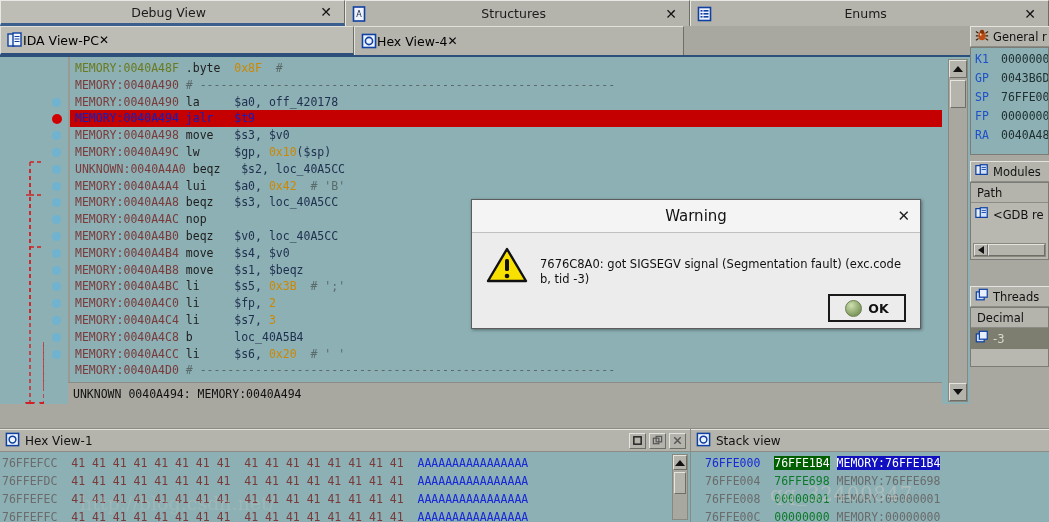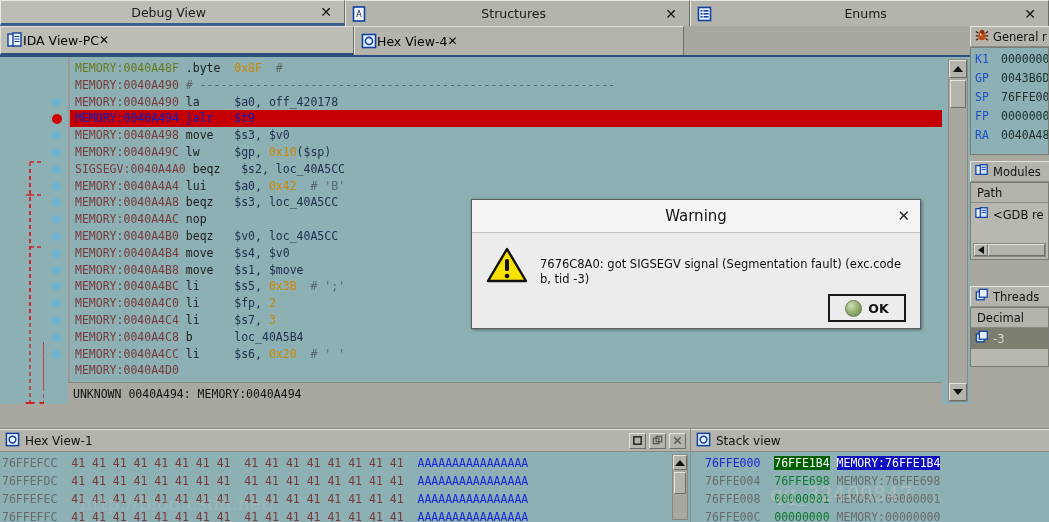--- a/index.html
+++ b/index.html
@@ -368,32 +368,33 @@
         <span class="bpdot" style="top: 292.6px;"></span>
       </div>
 
     <div class="code-area" id="code-area">
         <div class="cline"><span class="addr-green">MEMORY:0040A48F</span> <span class="mn">.byte  </span><span class="op"><span class="num">0x8F</span></span>  <span class="cmt">#</span></div>
         <div class="cline"><span class="addr">MEMORY:0040A490</span> <span class="dash"># ------------------------------------------------------------</span></div>
         <div class="cline"><span class="addr">MEMORY:0040A490</span> <span class="mn">la     </span><span class="op">$a0, off_420178</span></div>
         <div class="cline hl"><span class="addr-hl">MEMORY:0040A494</span> <span class="mn-hl">jalr   </span><span class="op-hl">$t9</span></div>
         <div class="cline"><span class="addr">MEMORY:0040A498</span> <span class="mn">move   </span><span class="op">$s3, $v0</span></div>
         <div class="cline"><span class="addr">MEMORY:0040A49C</span> <span class="mn">lw     </span><span class="op">$gp, <span class="num">0x10</span>($sp)</span></div>
-        <div class="cline"><span class="addr">SIGSEGV:0040A4A0</span> <span class="mn">beqz   </span><span class="op">$s2, loc_40A5CC</span></div>
+        <div class="cline"><span class="addr">UNKNOWN:0040A4A0</span> <span class="mn">beqz   </span><span class="op">$s2, loc_40A5CC</span></div>
         <div class="cline"><span class="addr">MEMORY:0040A4A4</span> <span class="mn">lui    </span><span class="op">$a0, <span class="num">0x42</span></span>  <span class="cmt"># 'B'</span></div>
         <div class="cline"><span class="addr">MEMORY:0040A4A8</span> <span class="mn">beqz   </span><span class="op">$s3, loc_40A5CC</span></div>
         <div class="cline"><span class="addr">MEMORY:0040A4AC</span> <span class="mn">nop    </span><span class="op"></span></div>
         <div class="cline"><span class="addr">MEMORY:0040A4B0</span> <span class="mn">beqz   </span><span class="op">$v0, loc_40A5CC</span></div>
         <div class="cline"><span class="addr">MEMORY:0040A4B4</span> <span class="mn">move   </span><span class="op">$s4, $v0</span></div>
-        <div class="cline"><span class="addr">MEMORY:0040A4B8</span> <span class="mn">move   </span><span class="op">$s1, $move</span></div>
+        <div class="cline"><span class="addr">MEMORY:0040A4B8</span> <span class="mn">move   </span><span class="op">$s1, $beqz</span></div>
         <div class="cline"><span class="addr">MEMORY:0040A4BC</span> <span class="mn">li     </span><span class="op">$s5, <span class="num">0x3B</span></span>  <span class="cmt"># ';'</span></div>
         <div class="cline"><span class="addr">MEMORY:0040A4C0</span> <span class="mn">li     </span><span class="op">$fp, <span class="num">2</span></span></div>
         <div class="cline"><span class="addr">MEMORY:0040A4C4</span> <span class="mn">li     </span><span class="op">$s7, <span class="num">3</span></span></div>
         <div class="cline"><span class="addr">MEMORY:0040A4C8</span> <span class="mn">b      </span><span class="op">loc_40A5B4</span></div>
         <div class="cline"><span class="addr">MEMORY:0040A4CC</span> <span class="mn">li     </span><span class="op">$s6, <span class="num">0x20</span></span>  <span class="cmt"># ' '</span></div>
+        <div class="cline"><span class="addr">MEMORY:0040A4D0</span> <span class="dash"># ------------------------------------------------------------</span></div>
         <div class="cline"><span class="addr">MEMORY:0040A4D0</span> </div>
       </div>
 
     <div class="status-line">UNKNOWN 0040A494: MEMORY:0040A494</div>
 
     <div class="vscroll">
       <div class="btn">
           <span class="tri up"></span>
         </div>
       <div class="thumb"></div>

